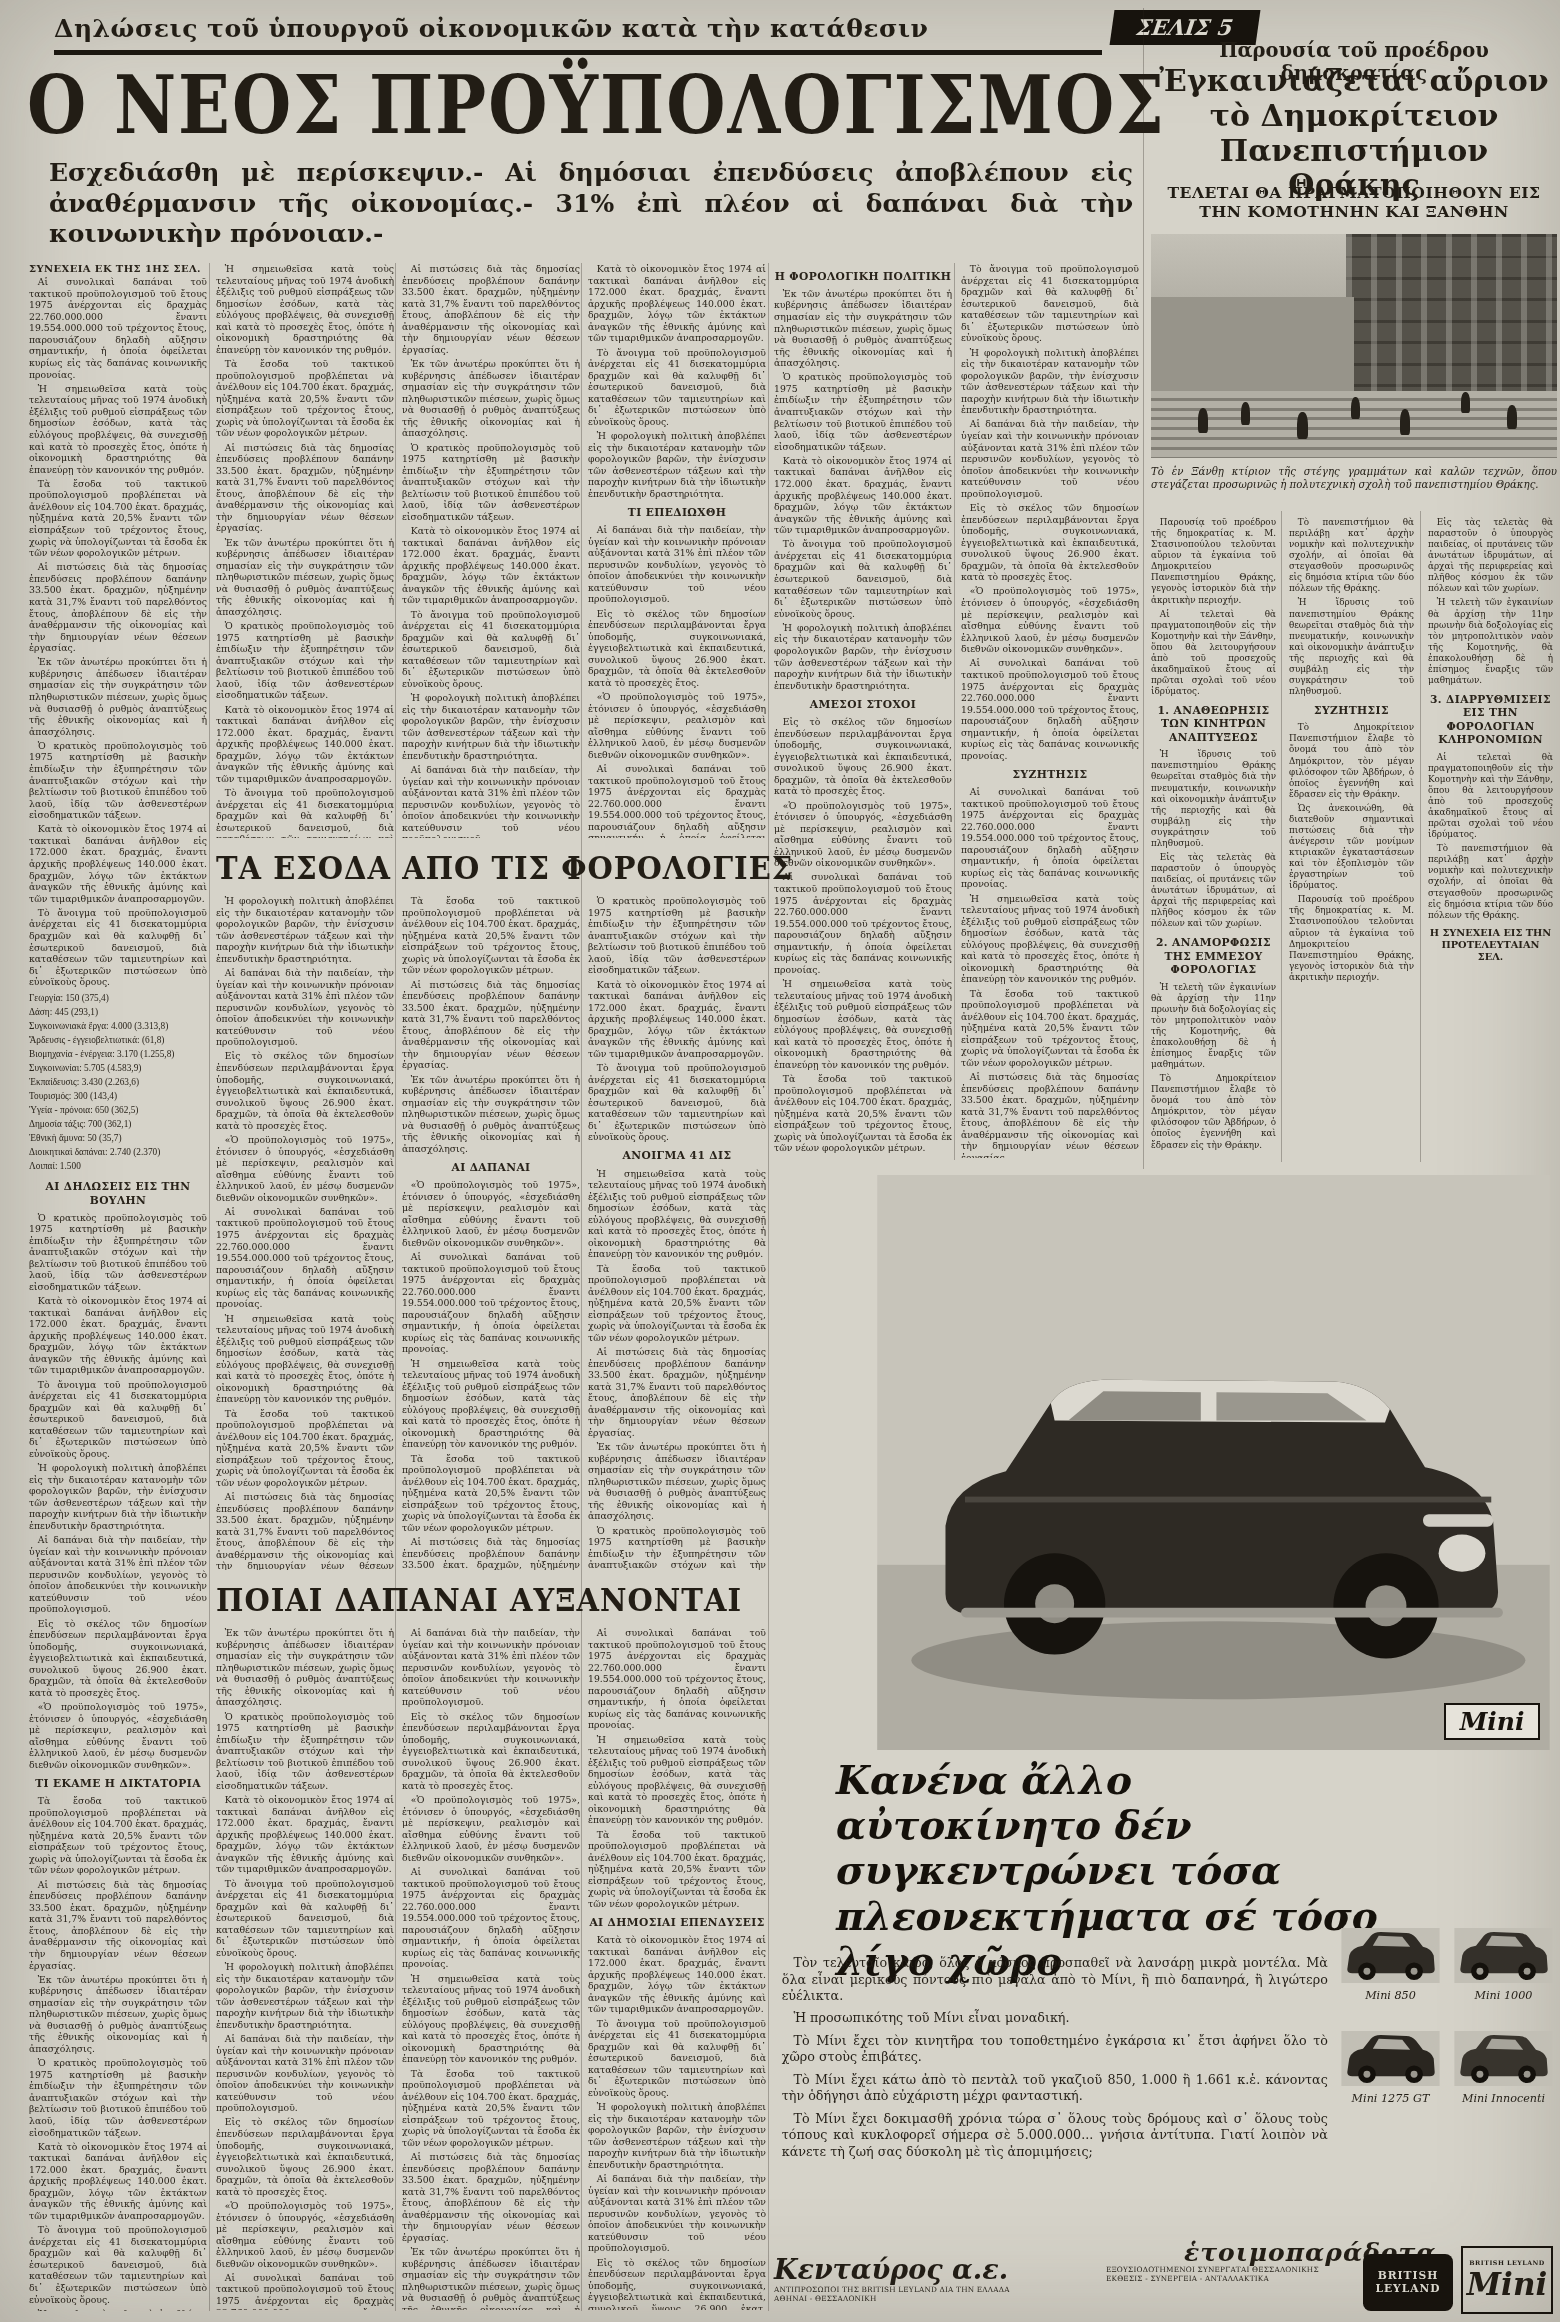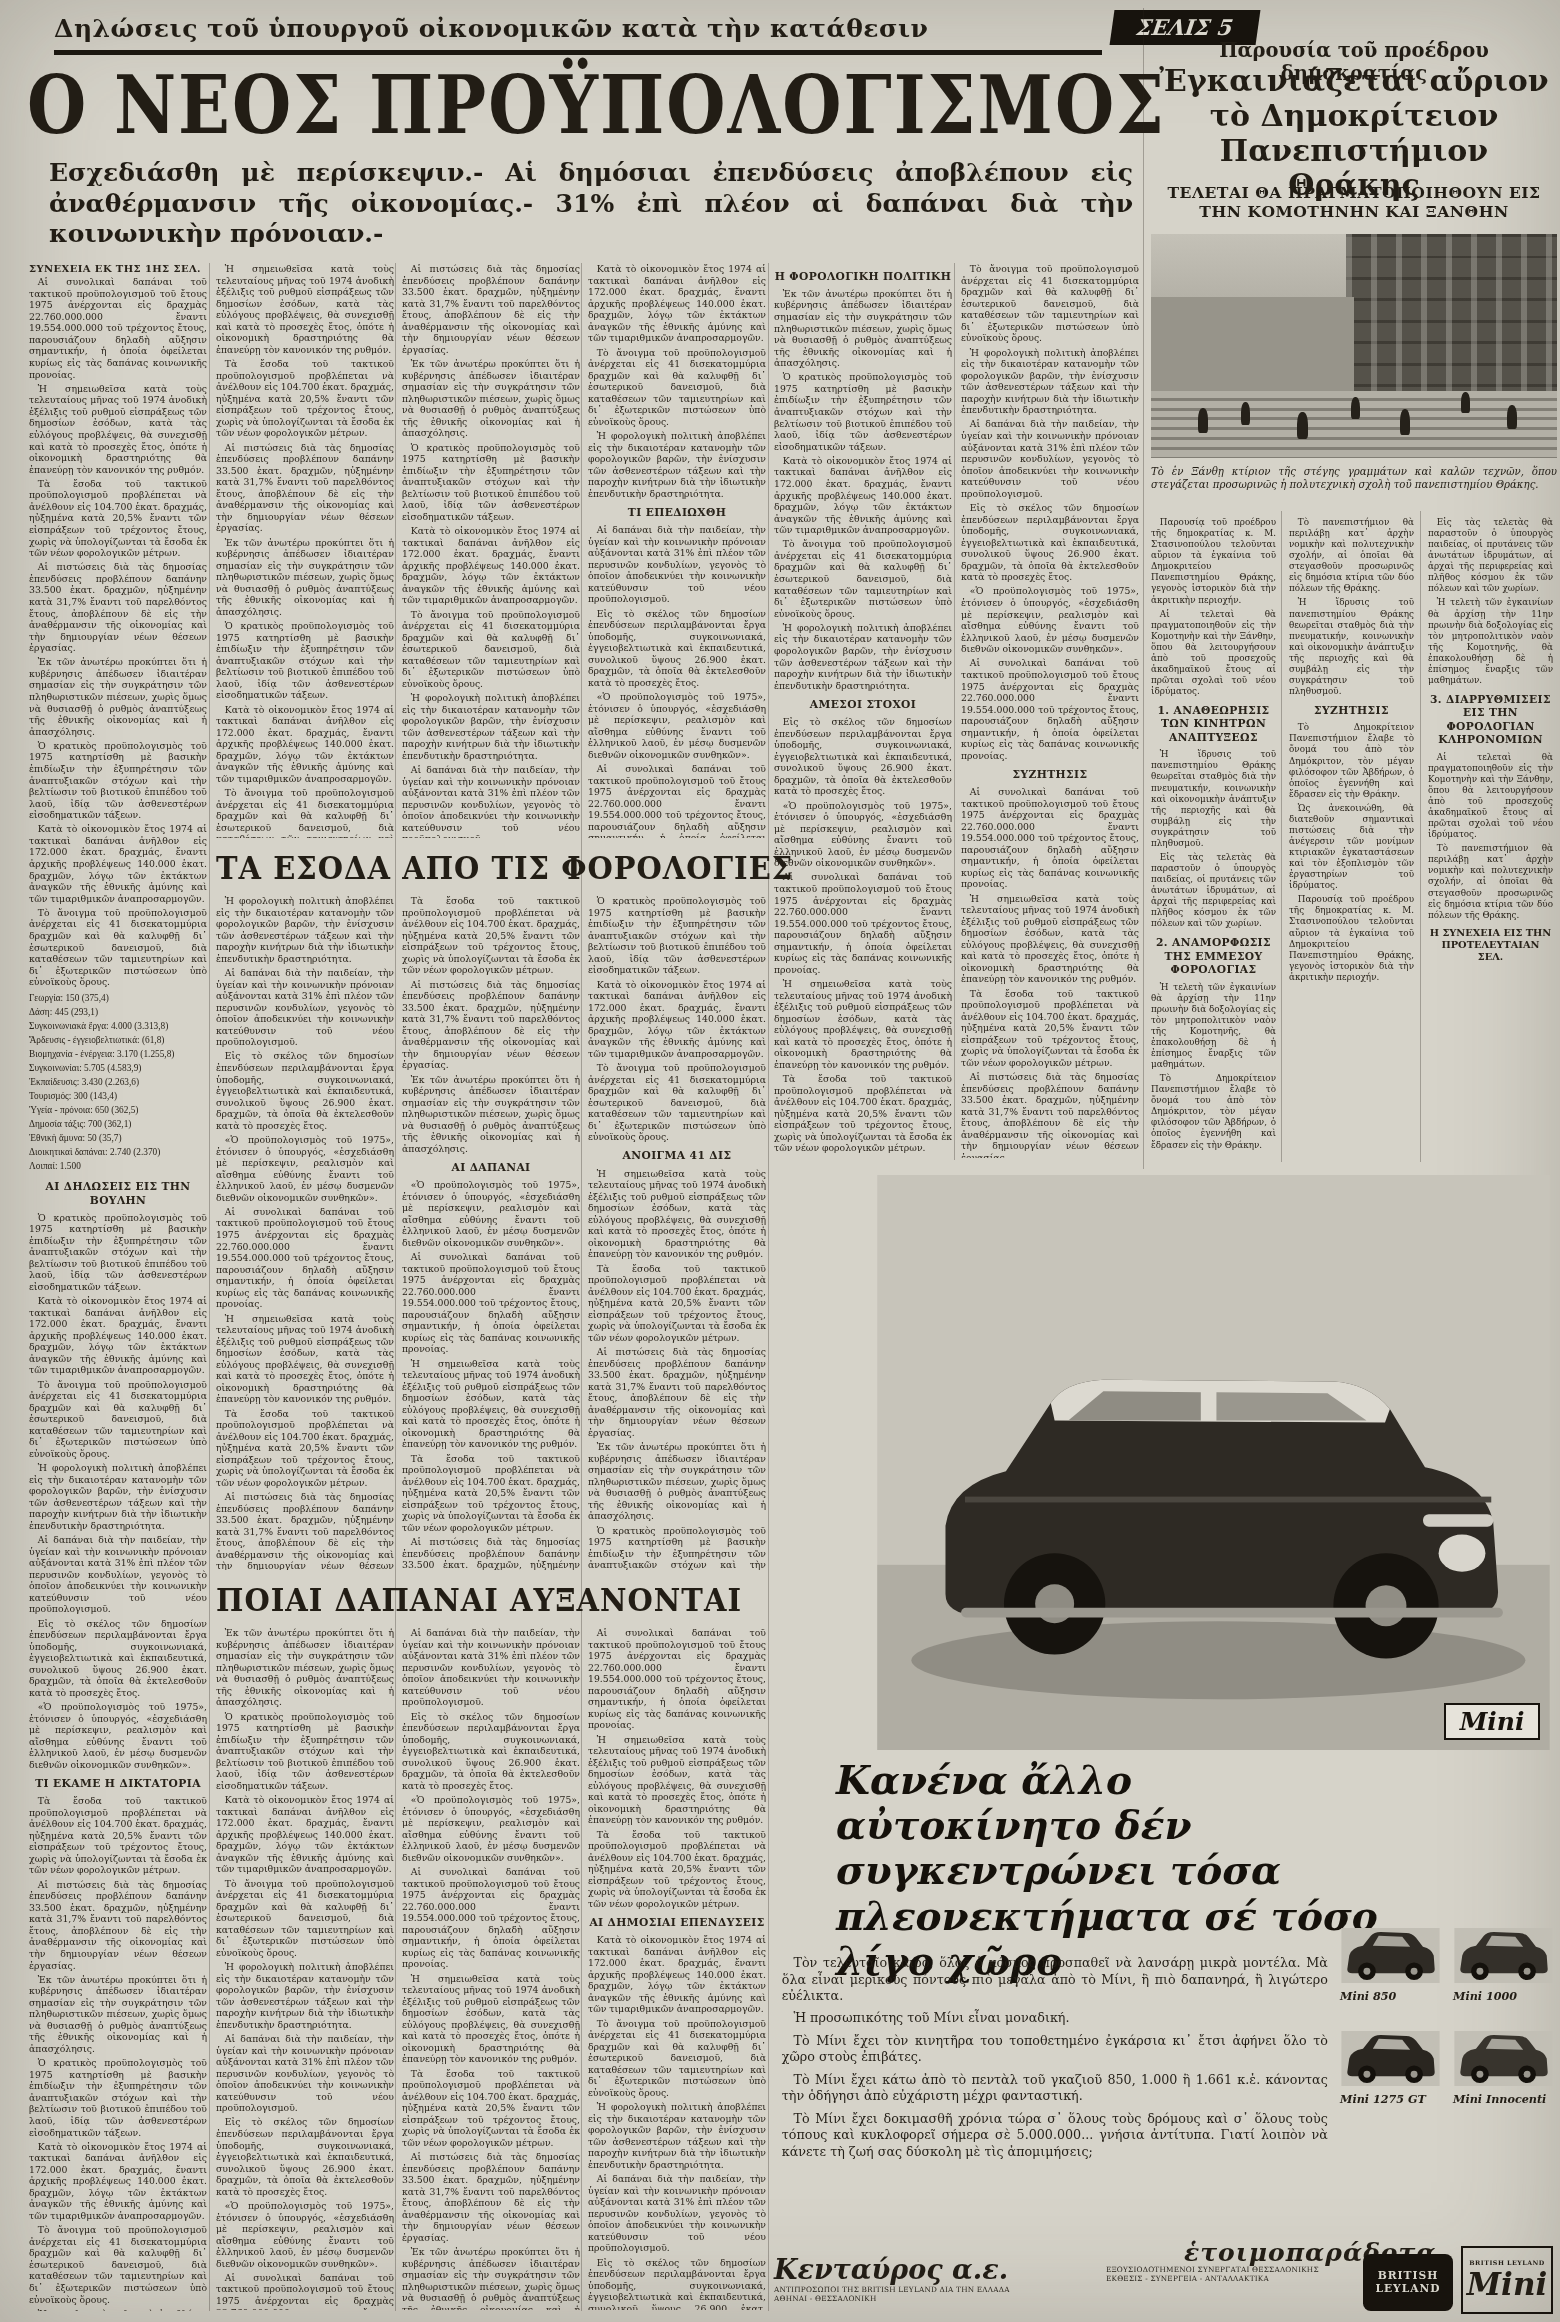--- a/index.html
+++ b/index.html
@@ -56,21 +56,21 @@
               background:repeating-linear-gradient(180deg, #b2afa5 0 6.8px, #817e75 6.8px 9.8px); }
   .person { position:absolute; display:block; background:#25211a;
             border-radius:45% 45% 20% 20%; }
 
   
   .ad-headline { font-weight:bold; font-style:italic; font-size:39px; line-height:1.16;
                  color:#15110b; }
   .ad-body { font-size:12.7px; line-height:1.3; text-align:justify; color:#241f17; }
   .ad-body p { margin:0 0 5.9px; text-indent:11.7px; }
   .thumb { position:absolute; width:101px; }
-  .thumb .tlabel { font-weight:bold; font-style:italic; font-size:11.2px; 
+  .thumb .tlabel { font-weight:normal; font-style:italic; font-size:11.2px; text-align:center;
                    margin-top:2px; }
   .ready { font-weight:bold; font-style:italic; font-size:25px; letter-spacing:1px; }
   .dealer-name { font-weight:bold; font-size:27px; font-style:italic; }
   .tiny { font-size:7.3px; line-height:1.3; letter-spacing:0.2px; }
   .bl-badge { background:#17130d; color:#d9d6cc; border-radius:7.8px;
               display:flex; flex-direction:column; align-items:center; justify-content:center;
               font-weight:bold; font-size:10.7px; line-height:1.2; letter-spacing:1px; }
   .mini-box { border:2.9px solid #17130d; display:flex; flex-direction:column;
               align-items:center; justify-content:center; }
   .mini-box .mb-small { font-size:6.3px; font-weight:bold; letter-spacing:0.5px; }

